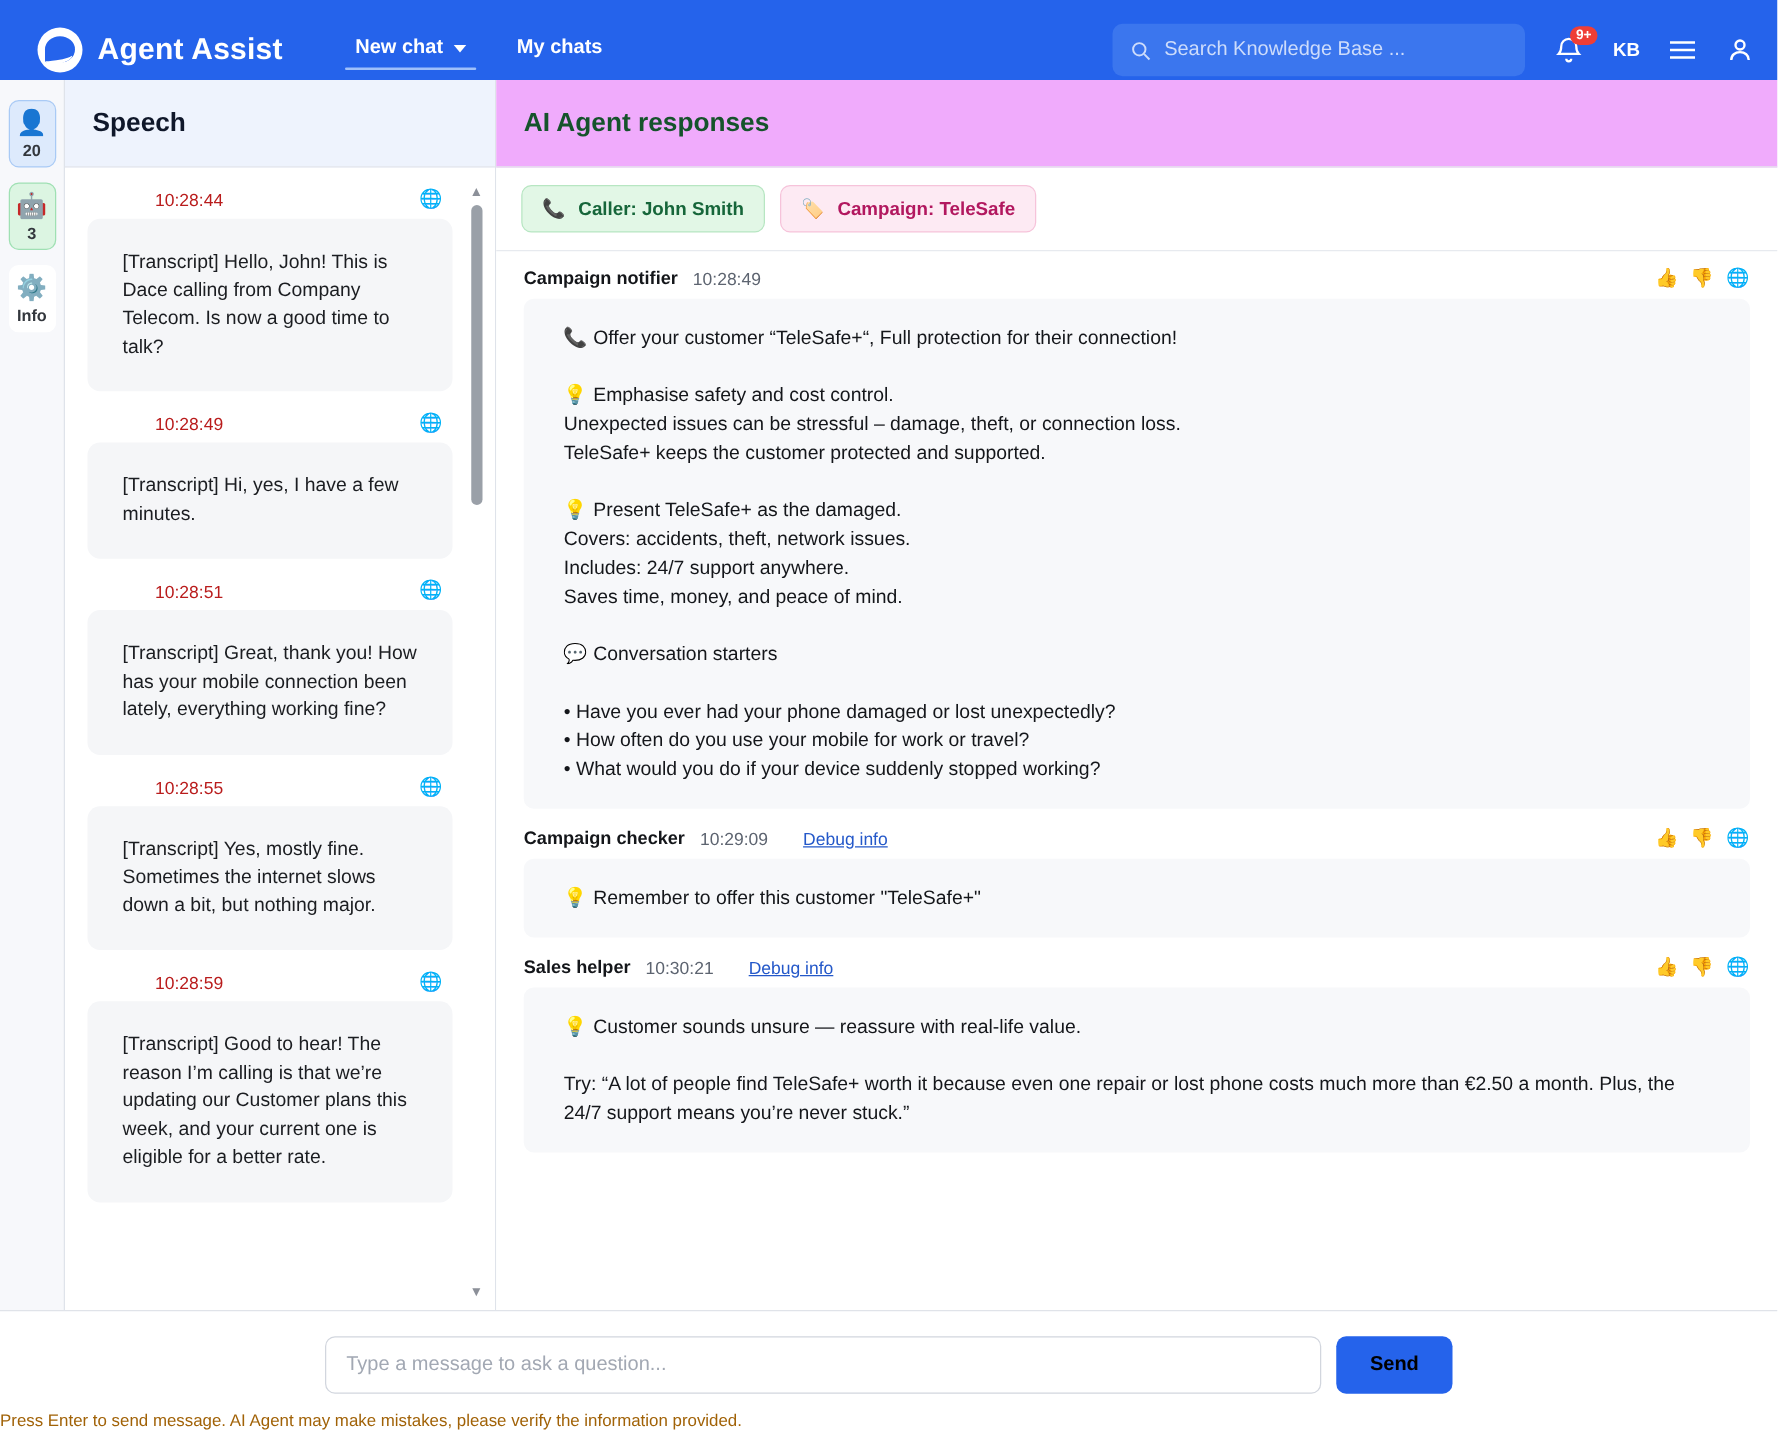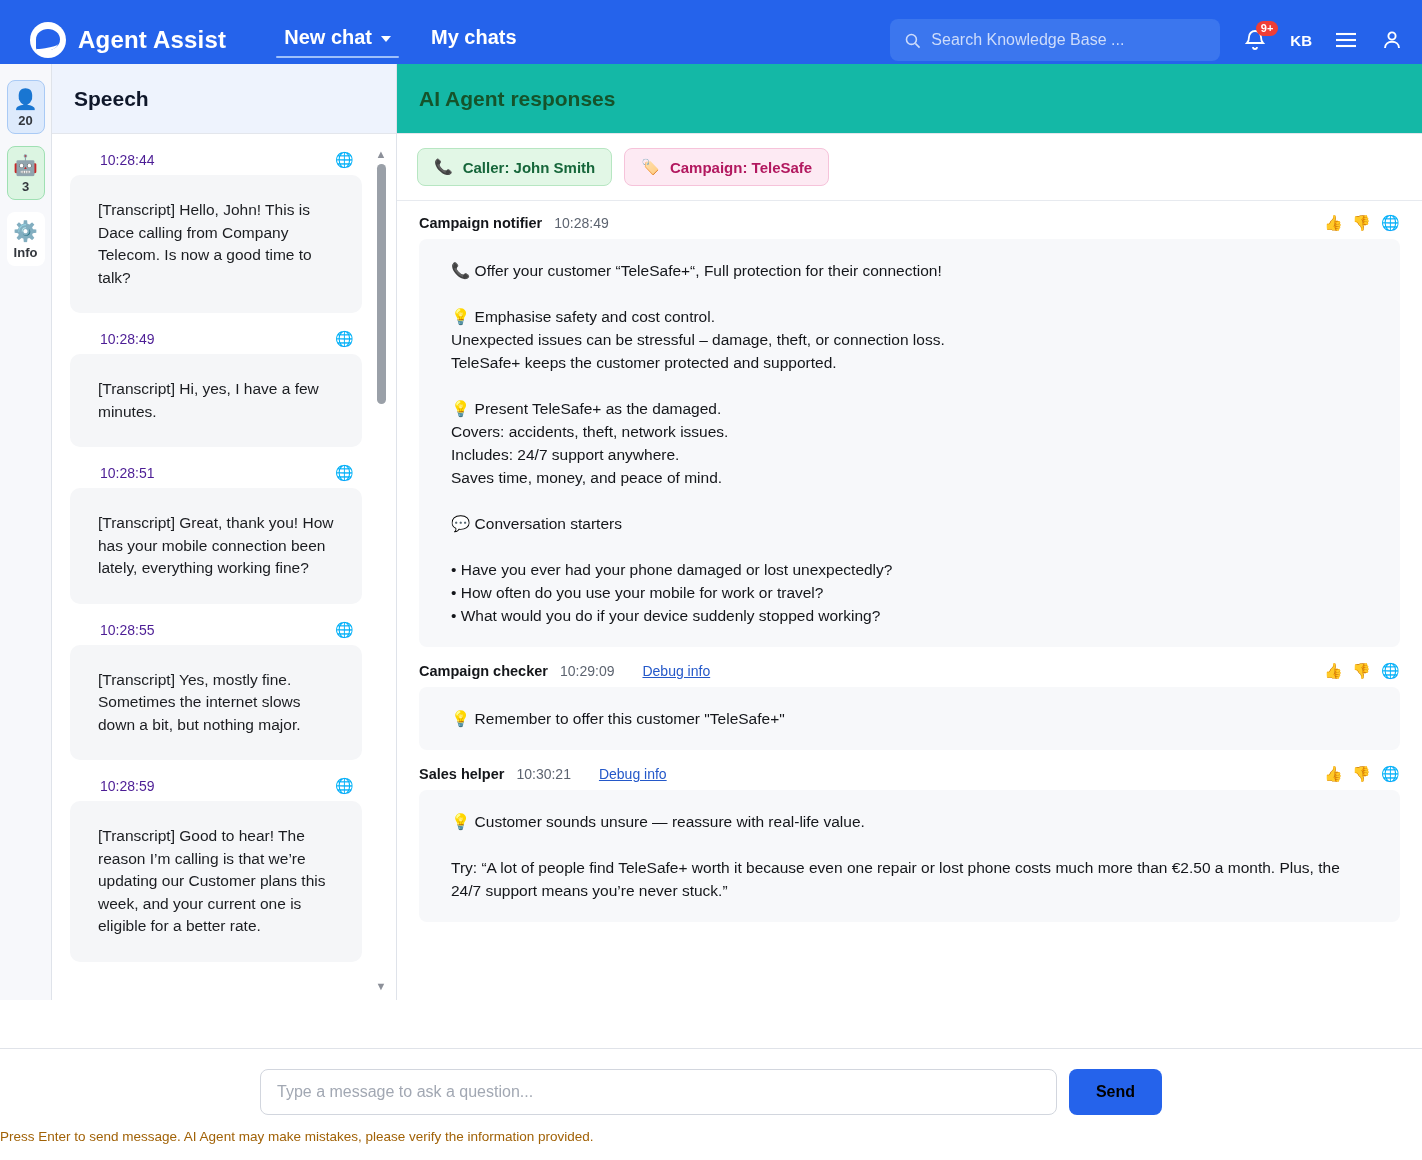--- a/index.html
+++ b/index.html
@@ -36,21 +36,21 @@
     width: 22px; height: 9px;
     border-bottom: 3px solid #ffffff;
     border-radius: 0 0 60% 40%;
     transform: rotate(-8deg);
   }
   .brand-title {
     color: #fff; font-size: 24px; font-weight: bold; letter-spacing: .2px;
   }
   .nav { display: flex; align-items: center; margin-left: 40px; gap: 4px; }
   .nav-item {
-    color: #fff; font-size: 20px; font-weight: bold;
+    color: #fff; font-size: 16px; font-weight: bold;
     padding: 8px 18px 13px 18px;
     display: flex; align-items: center; gap: 9px;
     cursor: pointer; position: relative;
   }
   .nav-item.active::after {
     content: ""; position: absolute; left: 10px; right: 10px; bottom: 4px;
     height: 2px; background: #9fc0fa; border-radius: 2px;
   }
   .caret {
     width: 0; height: 0; border-left: 5px solid transparent;
@@ -98,35 +98,35 @@
   .speech-col {
     width: 345px; flex: 0 0 345px;
     border-right: 1px solid #dfe3ea;
     display: flex; flex-direction: column; min-height: 0; background: #fff;
   }
   .panel-head {
     height: 70px; flex: 0 0 70px; display: flex; align-items: center;
     padding-left: 22px; border-bottom: 1px solid #e3e6ec;
   }
   .panel-head.speech { background: #eef3fd; }
-  .panel-head.ai { background: #14b8a6; }
+  .panel-head.ai { background: #f0abfc; }
   .panel-head .ttl { font-size: 21px; font-weight: bold; }
   .panel-head.speech .ttl { color: #0f172a; }
   .panel-head.ai .ttl { color: #15532b; }
 
   .speech-scroll {
     flex: 1 1 auto; min-height: 0; overflow: hidden;
     position: relative; padding: 0 34px 0 18px;
   }
   .t-row { padding-top: 18px; }
   .t-meta {
     display: flex; align-items: center; justify-content: space-between;
     padding: 0 8px 0 30px; margin-bottom: 7px;
   }
-  .t-time { font-size: 14px; color: #4c1d95; }
+  .t-time { font-size: 14px; color: #b91c1c; margin-left: 24px; }
   .t-bubble {
     background: #f5f6f8; border-radius: 10px;
     padding: 24px 22px 24px 28px;
     font-size: 15.5px; line-height: 22.5px; color: #1b1d21;
   }
   .sb-track {
     position: absolute; top: 14px; right: 8px; bottom: 8px; width: 14px;
     display: flex; flex-direction: column; align-items: center;
   }
   .sb-arrow { font-size: 11px; color: #8c9099; line-height: 12px; }
@@ -167,21 +167,21 @@
     background: #f7f8fa; border-radius: 8px;
     padding: 20px 26px 20px 32px;
     font-size: 15.5px; line-height: 23px; color: #14161a;
   }
   .ln { white-space: pre-wrap; }
   .blank { height: 23px; }
 
   
   .composer {
     flex: 0 0 auto; border-top: 1px solid #e0e3e9;
-    padding: 20px 0 16px 0; background: #fff; margin-top: 48px;
+    padding: 20px 0 16px 0; background: #fff;
   }
   .composer-row { display: flex; justify-content: center; align-items: center; gap: 12px; }
   .msg-input {
     width: 797px; height: 46px; border: 1px solid #d2d6de; border-radius: 8px;
     padding: 0 16px; font-size: 16px; color: #14161a; background: #fff;
     font-family: "Liberation Sans", sans-serif;
   }
   .msg-input::placeholder { color: #a2a8b3; }
   .send-btn {
     width: 93px; height: 46px; border: none; border-radius: 8px;

